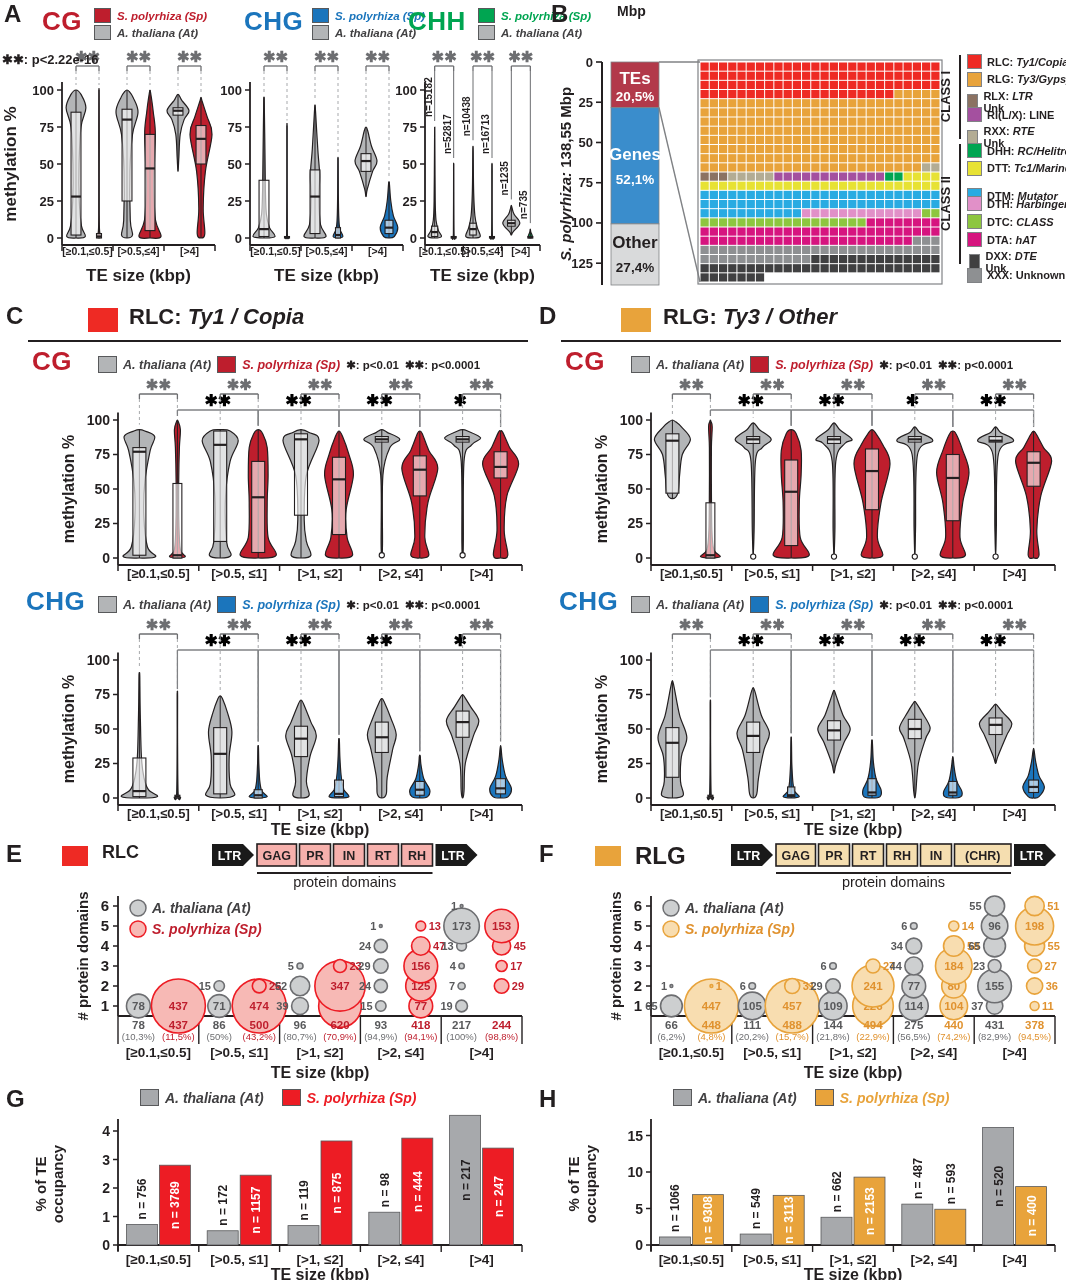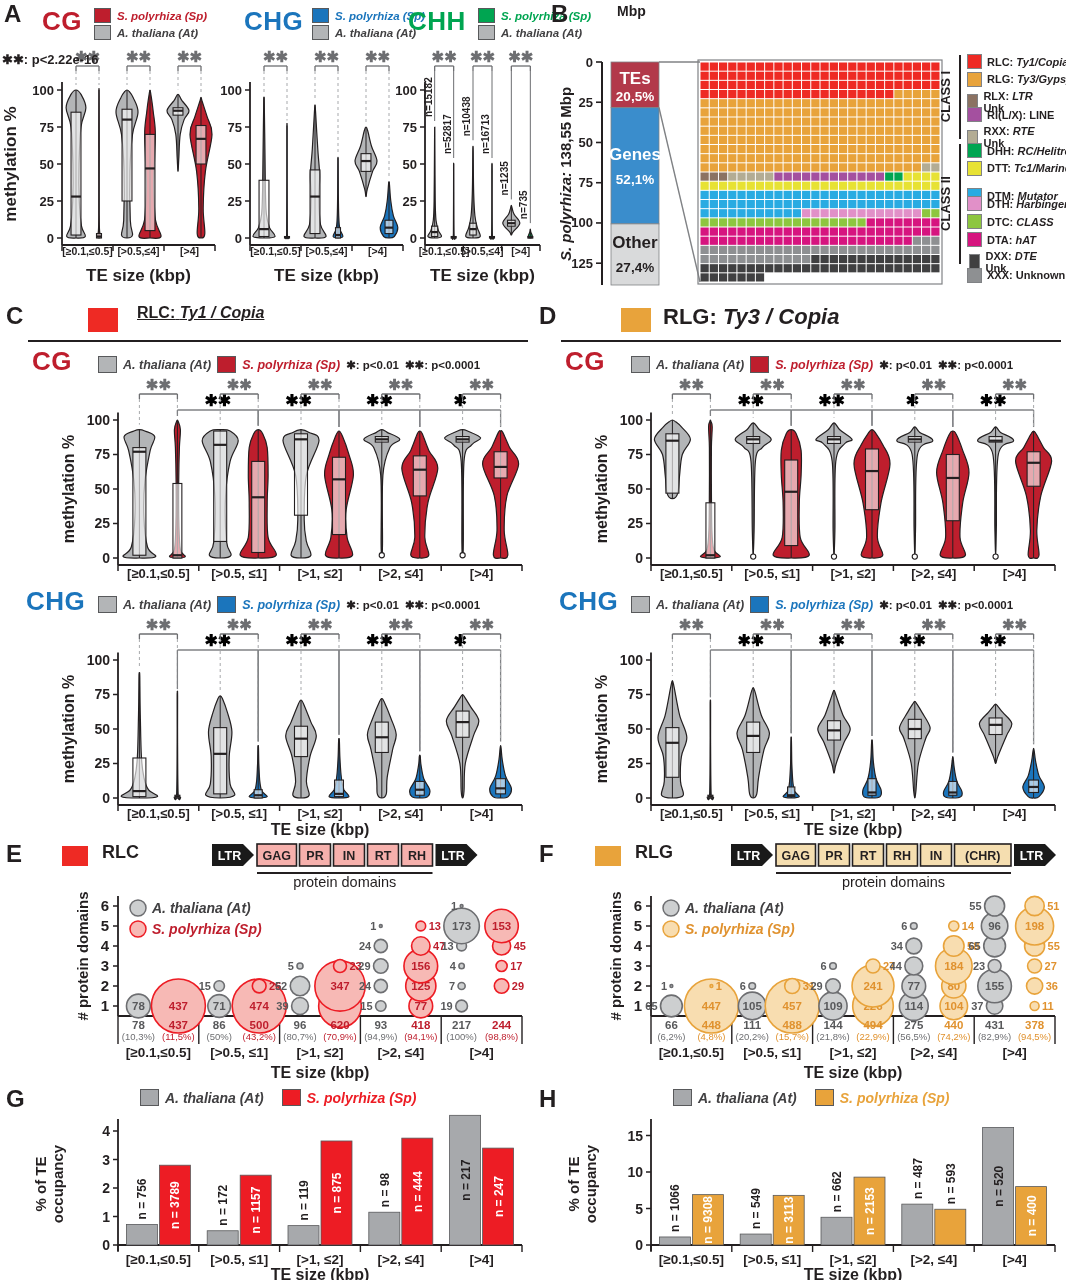--- a/index.html
+++ b/index.html
@@ -1195,21 +1195,21 @@
           <line x1="462.59999999999997" y1="336" x2="462.59999999999997" y2="341" stroke="#6d6e71" stroke-width="1.3"></line>
           <line x1="500.59999999999997" y1="336" x2="500.59999999999997" y2="341" stroke="#6d6e71" stroke-width="1.3"></line>
           <line x1="462.59999999999997" y1="341" x2="462.59999999999997" y2="391.5" stroke="#a7a9ac" stroke-width="1" stroke-dasharray="3,3"></line>
           <line x1="500.59999999999997" y1="341" x2="500.59999999999997" y2="442.56" stroke="#a7a9ac" stroke-width="1" stroke-dasharray="3,3"></line>
           <text x="481.59999999999997" y="332" font-size="15" font-weight="bold" fill="#6d6e71" text-anchor="middle" font-style="normal">✱✱</text>
           <text x="320" y="537" font-size="16" font-weight="bold" fill="#231f20" text-anchor="middle" font-style="normal">TE size (kbp)</text>
         </g>
       </svg>
     <span class="plabel ov" style="left:6px;top:4px;">C</span>
     <span class="ov sw" style="left: 88px; top: 10px; width: 30px; height: 24px; border: none; background: rgb(238, 42, 36);"></span>
-    <span class="ov b" style="left:137px;top:6px;font-size:16px;text-decoration:underline;"><span>RLC:</span> <i>Ty1 / Copia</i></span>
+    <span class="ov b" style="left:129px;top:6px;font-size:22px;"><span>RLC:</span> <i>Ty1 / Copia</i></span>
     <div class="hr" style="left:28px;top:42px;width:500px;"></div>
     <span class="ov ctx" style="left: 32px; top: 48px; color: rgb(190, 30, 45);">CG</span>
     <div class="ov legrow" style="left:98px;top:58px;font-size:12.5px;">
       <span class="sw" style="width: 17px; height: 15px; background: rgb(179, 181, 183);"></span>
       <span class="it" style="color:#414042;">A. thaliana (At)</span>
       <span class="sw" style="width: 17px; height: 15px; background: rgb(190, 30, 45);"></span>
       <span class="it" style="color: rgb(190, 30, 45);">S. polyrhiza (Sp)</span>
       <span style="font-size:11.5px;">✱: p&lt;0.01</span>
       <span style="font-size:11.5px;">✱✱: p&lt;0.0001</span>
     </div>
@@ -1451,21 +1451,21 @@
           <line x1="462.59999999999997" y1="336" x2="462.59999999999997" y2="341" stroke="#6d6e71" stroke-width="1.3"></line>
           <line x1="500.59999999999997" y1="336" x2="500.59999999999997" y2="341" stroke="#6d6e71" stroke-width="1.3"></line>
           <line x1="462.59999999999997" y1="341" x2="462.59999999999997" y2="401.16" stroke="#a7a9ac" stroke-width="1" stroke-dasharray="3,3"></line>
           <line x1="500.59999999999997" y1="341" x2="500.59999999999997" y2="445.32" stroke="#a7a9ac" stroke-width="1" stroke-dasharray="3,3"></line>
           <text x="481.59999999999997" y="332" font-size="15" font-weight="bold" fill="#6d6e71" text-anchor="middle" font-style="normal">✱✱</text>
           <text x="320" y="537" font-size="16" font-weight="bold" fill="#231f20" text-anchor="middle" font-style="normal">TE size (kbp)</text>
         </g>
       </svg>
     <span class="plabel ov" style="left:6px;top:4px;">D</span>
     <span class="ov sw" style="left: 88px; top: 10px; width: 30px; height: 24px; border: none; background: rgb(232, 163, 59);"></span>
-    <span class="ov b" style="left:130px;top:6px;font-size:22px;"><span>RLG:</span> <i>Ty3 / Copia</i></span>
+    <span class="ov b" style="left:130px;top:6px;font-size:22px;"><span>RLG:</span> <i>Ty3 / Other</i></span>
     <div class="hr" style="left:28px;top:42px;width:500px;"></div>
     <span class="ov ctx" style="left: 32px; top: 48px; color: rgb(190, 30, 45);">CG</span>
     <div class="ov legrow" style="left:98px;top:58px;font-size:12.5px;">
       <span class="sw" style="width: 17px; height: 15px; background: rgb(179, 181, 183);"></span>
       <span class="it" style="color:#414042;">A. thaliana (At)</span>
       <span class="sw" style="width: 17px; height: 15px; background: rgb(190, 30, 45);"></span>
       <span class="it" style="color: rgb(190, 30, 45);">S. polyrhiza (Sp)</span>
       <span style="font-size:11.5px;">✱: p&lt;0.01</span>
       <span style="font-size:11.5px;">✱✱: p&lt;0.0001</span>
     </div>
@@ -1758,21 +1758,21 @@
         <text x="514.2409283785328" y="72" font-size="11" font-weight="bold" fill="#e0922f" text-anchor="start" font-style="normal">51</text>
         <text x="461.59999999999997" y="191" font-size="11.5" font-weight="bold" fill="#58595b" text-anchor="middle" font-style="normal">431</text>
         <text x="461.59999999999997" y="202" font-size="9.5" font-weight="normal" fill="#6d6e71" text-anchor="middle" font-style="normal">(82,9%)</text>
         <text x="501.59999999999997" y="191" font-size="11.5" font-weight="bold" fill="#e0922f" text-anchor="middle" font-style="normal">378</text>
         <text x="501.59999999999997" y="202" font-size="9.5" font-weight="normal" fill="#e0922f" text-anchor="middle" font-style="normal">(94,5%)</text>
         <text x="481.59999999999997" y="219" font-size="13.5" font-weight="bold" fill="#231f20" text-anchor="middle" font-style="normal">[&gt;4]</text>
         <text x="320" y="240" font-size="16" font-weight="bold" fill="#231f20" text-anchor="middle" font-style="normal">TE size (kbp)</text>
       </svg>
     <span class="plabel ov" style="left:6px;top:2px;">F</span>
     <span class="ov sw" style="left: 62px; top: 8px; width: 26px; height: 20px; border: none; background: rgb(232, 163, 59);"></span>
-    <span class="ov b" style="left:102px;top:4px;font-size:18px;">RLG</span>
+    <span class="ov b" style="left:102px;top:4px;font-size:24px;">RLG</span>
   </div>
 
   <div class="panel" id="panelG" style="left:0;top:1085px;width:533px;height:195px;">
     <svg id="svgG" width="533" height="195">
         <line x1="118" y1="34" x2="118" y2="166" stroke="#231f20" stroke-width="1.8"></line>
         <line x1="113" y1="160" x2="118" y2="160" stroke="#231f20" stroke-width="1.5"></line>
         <text x="110" y="165" font-size="14" font-weight="bold" fill="#231f20" text-anchor="end" font-style="normal">0</text>
         <line x1="113" y1="131.5" x2="118" y2="131.5" stroke="#231f20" stroke-width="1.5"></line>
         <text x="110" y="136.5" font-size="14" font-weight="bold" fill="#231f20" text-anchor="end" font-style="normal">1</text>
         <line x1="113" y1="103" x2="118" y2="103" stroke="#231f20" stroke-width="1.5"></line>

